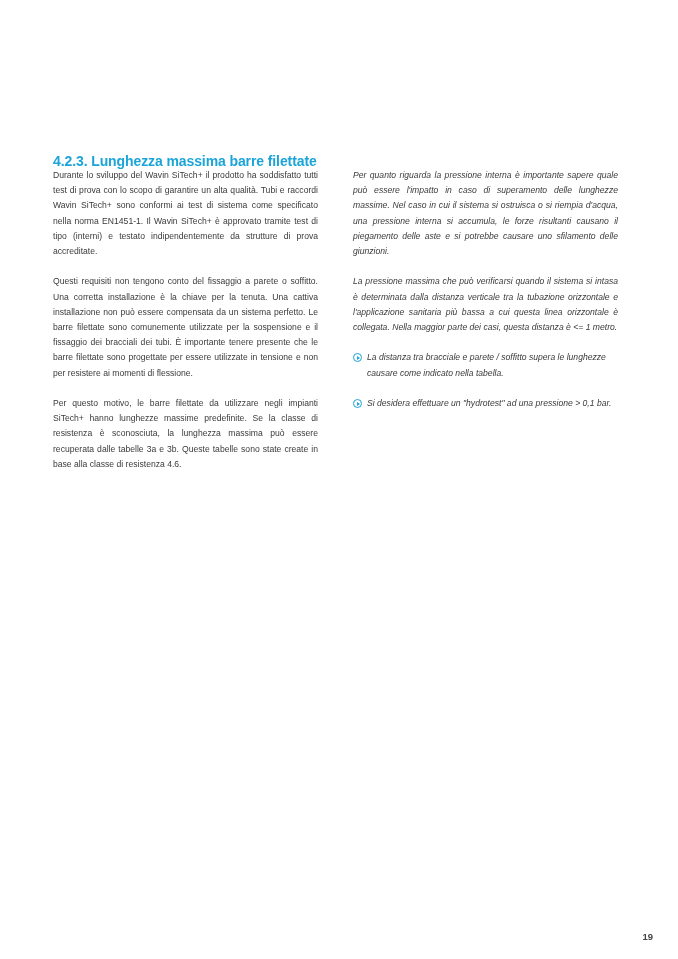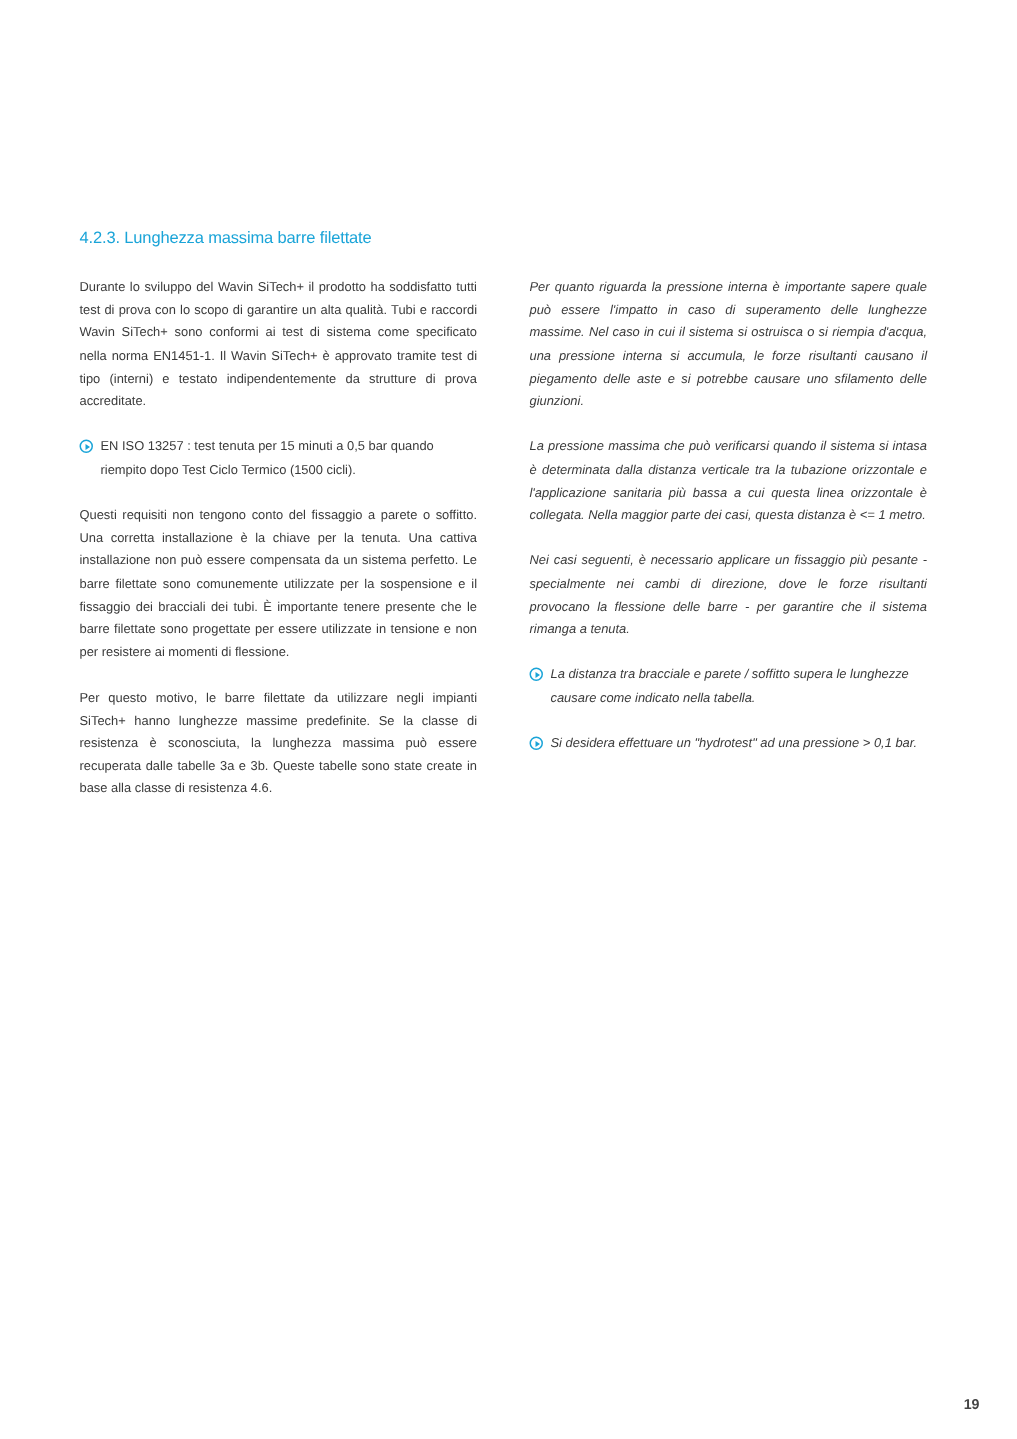--- a/index.html
+++ b/index.html
@@ -2,24 +2,24 @@
 <html><head>
   <meta charset="utf-8">
   <style>
     html, body { margin: 0; padding: 0; background: #ffffff; }
     body {
       width: 678px; height: 959px; position: relative; overflow: hidden;
       font-family: "Liberation Sans", sans-serif; color: #3a3a3a;
     }
     .heading {
       position: absolute; left: 53px; top: 153px;
-      font-size: 11px; font-weight: normal; color: #1aa4d8;
+      font-size: 14px; font-weight: bold; color: #1aa4d8;
       letter-spacing: -0.1px;
     }
-    .col { position: absolute; top: 184px; width: 265px; }
+    .col { position: absolute; top: 168px; width: 265px; }
     .col.left { left: 53px; }
     .col.right { left: 353px; font-style: italic; }
     .para {
       font-size: 8.6px; line-height: 15.2px; text-align: justify;
       margin: 0 0 15.2px 0; hyphens: manual;
     }
     .bullet {
       position: relative; padding-left: 14px;
       font-size: 8.6px; line-height: 15.2px; margin: 0 0 15.2px 0;
     }
@@ -36,32 +36,27 @@
       font-size: 9.5px; color: #444; font-weight: bold;
     }
   </style>
 </head>
 <body>
 
 <div class="heading">4.2.3. Lunghezza massima barre filettate</div>
 
 <div class="col left">
   <p class="para">Durante lo sviluppo del Wavin SiTech+ il prodotto ha soddisfatto tutti test di prova con lo scopo di garantire un alta qualità. Tubi e raccordi Wavin SiTech+ sono conformi ai test di sistema come specificato nella norma EN1451-1. Il Wavin SiTech+ è approvato tramite test di tipo (interni) e testato indipendentemente da strutture di prova accreditate.</p>
-  <div class="bullet">
-    <span class="ico"></span>
-    <span>EN ISO 13257 : test tenuta per 15 minuti a 0,5 bar quando riempito dopo Test Ciclo Termico (1500 cicli).</span>
-  </div>
   <p class="para">Questi requisiti non tengono conto del fissaggio a parete o soffitto. Una corretta installazione è la chiave per la tenuta. Una cattiva installazione non può essere compensata da un sistema perfetto. Le barre filettate sono comunemente utilizzate per la sospensione e il fissaggio dei bracciali dei tubi. È importante tenere presente che le barre filettate sono progettate per essere utilizzate in tensione e non per resistere ai momenti di flessione.</p>
   <p class="para">Per questo motivo, le barre filettate da utilizzare negli impianti SiTech+ hanno lunghezze massime predefinite. Se la classe di resistenza è sconosciuta, la lunghezza massima può essere recuperata dalle tabelle 3a e 3b. Queste tabelle sono state create in base alla classe di resistenza 4.6.</p>
 </div>
 
 <div class="col right">
   <p class="para">Per quanto riguarda la pressione interna è importante sapere quale può essere l'impatto in caso di superamento delle lunghezze massime. Nel caso in cui il sistema si ostruisca o si riempia d'acqua, una pressione interna si accumula, le forze risultanti causano il piegamento delle aste e si potrebbe causare uno sfilamento delle giunzioni.</p>
   <p class="para">La pressione massima che può verificarsi quando il sistema si intasa è determinata dalla distanza verticale tra la tubazione orizzontale e l'applicazione sanitaria più bassa a cui questa linea orizzontale è collegata. Nella maggior parte dei casi, questa distanza è &lt;= 1 metro.</p>
-  <p class="para">Nei casi seguenti, è necessario applicare un fissaggio più pesante - specialmente nei cambi di direzione, dove le forze risultanti provocano la flessione delle barre - per garantire che il sistema rimanga a tenuta.</p>
   <div class="bullet">
     <span class="ico"></span>
     <span>La distanza tra bracciale e parete / soffitto supera le lunghezze causare come indicato nella tabella.</span>
   </div>
   <div class="bullet">
     <span class="ico"></span>
     <span>Si desidera effettuare un "hydrotest" ad una pressione &gt; 0,1 bar.</span>
   </div>
 </div>
 

